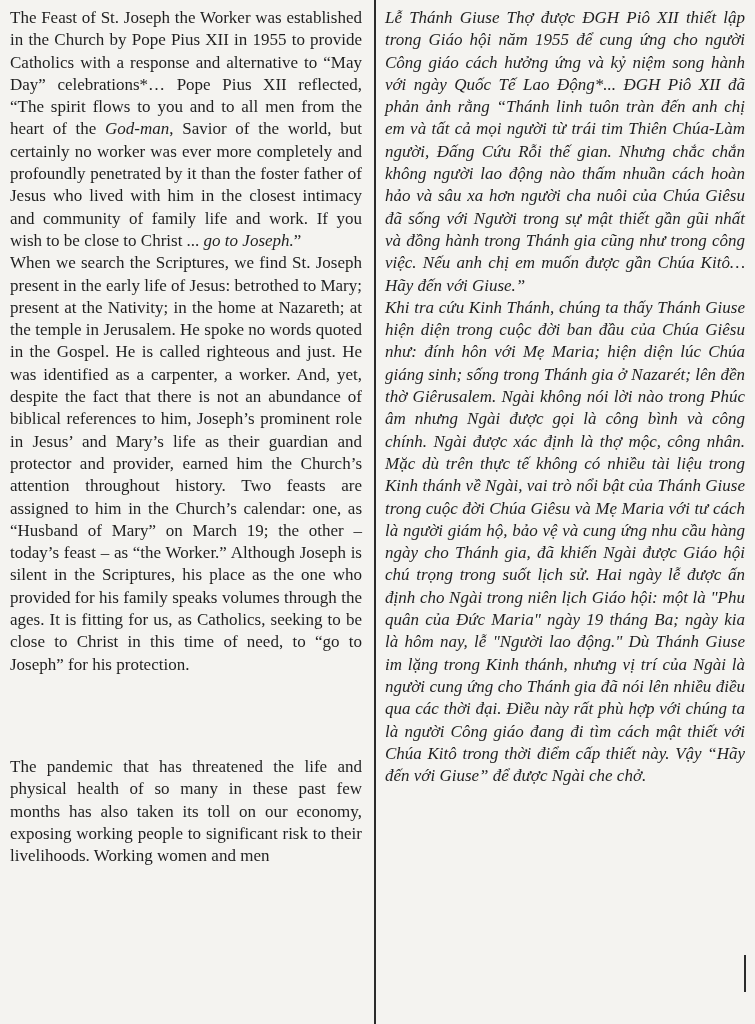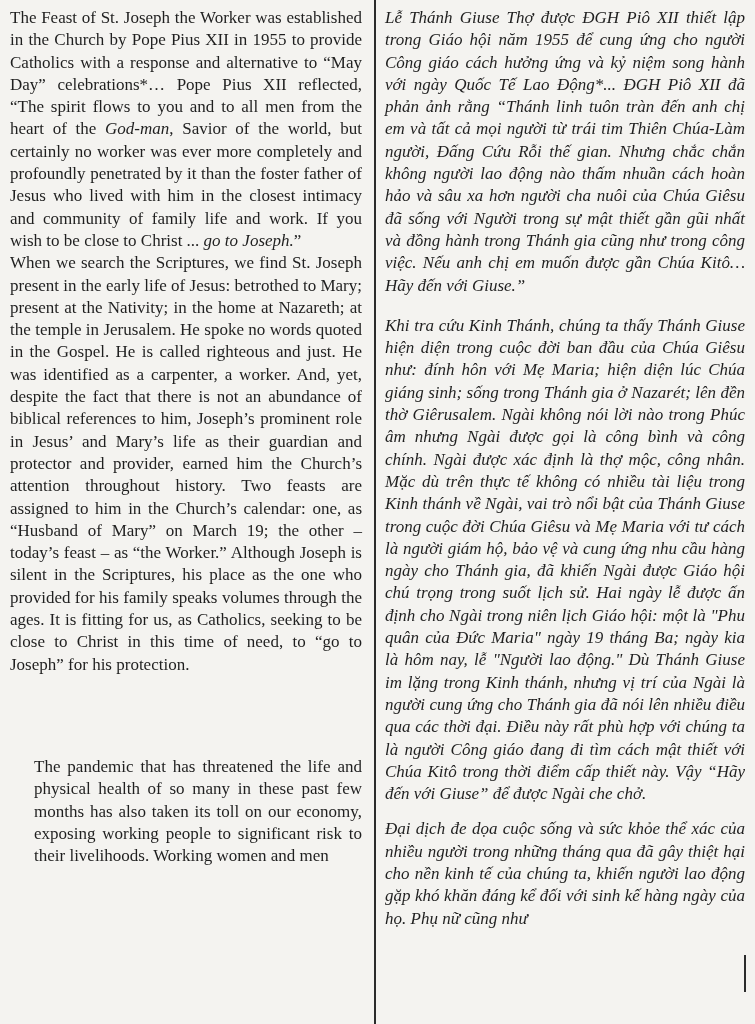--- a/index.html
+++ b/index.html
@@ -23,22 +23,22 @@
     flex: none;
   }
   .para {
     margin: 0;
     text-align: justify;
     font-size: 17px;
     line-height: 22.3px;
   }
   .col-right .para { font-style: italic; }
   .col-left  .para-2 { }
-  .col-left  .para-3 { margin-top: 80px; margin-left: 24px; }
-  .col-right .para-2 { margin-top: 18px; }
+  .col-left  .para-3 { margin-top: 80px; }
+  .col-right .para-2 { }
   .col-right .para-3 { margin-top: 13px; }
   .seg-normal { font-style: normal; font-weight: normal; }
   .seg-italic { font-style: italic; font-weight: normal; }
   .seg-bold-italic { font-style: italic; font-weight: 400; }
   .edge-mark {
     position: absolute;
     right: 9px;
     top: 955px;
     width: 2px;
     height: 37px;
@@ -54,18 +54,17 @@
     <p class="para para-1"><span class="seg-normal">The Feast of St. Joseph the Worker was established in the Church by Pope Pius XII in 1955 to provide Catholics with a response and alternative to “May Day” celebrations*… Pope Pius XII reflected, “The spirit flows to you and to all men from the heart of the </span><span class="seg-italic">God-man</span><span class="seg-normal">, Savior of the world, but certainly no worker was ever more completely and profoundly penetrated by it than the foster father of Jesus who lived with him in the closest intimacy and community of family life and work. If you wish to be close to Christ ... </span><span class="seg-bold-italic">go to Joseph.</span><span class="seg-normal">”</span></p>
     <p class="para para-2"><span class="seg-normal">When we search the Scriptures, we find St. Joseph present in the early life of Jesus: betrothed to Mary; present at the Nativity; in the home at Nazareth; at the temple in Jerusalem. He spoke no words quoted in the Gospel. He is called righteous and just. He was identified as a carpenter, a worker. And, yet, despite the fact that there is not an abundance of biblical references to him, Joseph’s prominent role in Jesus’ and Mary’s life as their guardian and protector and provider, earned him the Church’s attention throughout history. Two feasts are assigned to him in the Church’s calendar: one, as “Husband of Mary” on March 19; the other – today’s feast – as “the Worker.” Although Joseph is silent in the Scriptures, his place as the one who provided for his family speaks volumes through the ages. It is fitting for us, as Catholics, seeking to be close to Christ in this time of need, to “go to Joseph” for his protection.</span></p>
     <p class="para para-3"><span class="seg-normal">The pandemic that has threatened the life and physical health of so many in these past few months has also taken its toll on our economy, exposing working people to significant risk to their livelihoods. Working women and men</span></p>
   </div>
 
   <div class="divider"></div>
 
   <div class="col col-right">
     <p class="para para-1"><span class="seg-bold-italic">Lễ Thánh Giuse Thợ được ĐGH Piô XII thiết lập trong Giáo hội năm 1955 </span><span class="seg-italic">để cung ứng cho người Công giáo cách hưởng ứng và kỷ niệm song hành với ngày Quốc Tế Lao Động*... ĐGH Piô XII đã phản ảnh rằng “Thánh linh tuôn tràn đến anh chị em và tất cả mọi người từ trái tim </span><span class="seg-bold-italic">Thiên Chúa-Làm người</span><span class="seg-italic">, Đấng Cứu Rỗi thế gian. Nhưng </span><span class="seg-bold-italic">chắc chắn không người lao động nào thấm nhuần cách hoàn hảo và sâu xa hơn người cha nuôi của Chúa Giêsu đã sống với Người trong sự mật thiết gần gũi nhất và đồng hành trong Thánh gia cũng như trong công việc. </span><span class="seg-italic">Nếu anh chị em muốn được gần Chúa Kitô… </span><span class="seg-bold-italic">Hãy đến với Giuse.”</span></p>
     <p class="para para-2"><span class="seg-italic">Khi tra cứu Kinh Thánh, chúng ta thấy Thánh Giuse hiện diện trong cuộc đời ban đầu của Chúa Giêsu như: </span><span class="seg-bold-italic">đính hôn với Mẹ Maria; hiện diện lúc Chúa giáng sinh; sống trong Thánh gia ở Nazarét; lên đền thờ Giêrusalem. </span><span class="seg-italic">Ngài không nói lời nào trong Phúc âm nhưng Ngài được gọi là </span><span class="seg-bold-italic">công bình và công chính. </span><span class="seg-italic">Ngài được xác định là thợ mộc, công nhân. Mặc dù trên thực tế không có nhiều tài liệu trong Kinh thánh về Ngài, </span><span class="seg-bold-italic">vai trò nổi bật của Thánh Giuse trong cuộc đời Chúa Giêsu và Mẹ Maria với tư cách là người giám hộ, bảo vệ và cung ứng nhu cầu hàng ngày cho Thánh gia</span><span class="seg-italic">, đã khiến Ngài được Giáo hội chú trọng trong suốt lịch sử. Hai ngày lễ được ấn định cho Ngài trong niên lịch Giáo hội: </span><span class="seg-bold-italic">một là "Phu quân của Đức Maria" ngày 19 tháng Ba; ngày kia là hôm nay, lễ "Người lao động." </span><span class="seg-italic">Dù Thánh Giuse im lặng trong Kinh thánh, nhưng vị trí của Ngài là người cung ứng cho Thánh gia đã nói lên nhiều điều qua các thời đại. Điều này rất phù hợp với chúng ta là người Công giáo đang đi tìm cách mật thiết với Chúa Kitô trong thời điểm cấp thiết này. Vậy </span><span class="seg-bold-italic">“Hãy đến với Giuse”</span><span class="seg-italic"> để được Ngài che chở.</span></p>
-    <p class="para para-3"><span class="seg-italic">Đại dịch đe dọa cuộc sống và sức khỏe thể xác của nhiều người trong những tháng qua đã gây thiệt hại cho nền kinh tế của chúng ta, khiến người lao động gặp khó khăn đáng kể đối với sinh kế hàng ngày của họ. Phụ nữ cũng như</span></p>
   </div>
 
   <div class="edge-mark"></div>
 
 </div>
 
 </body></html>

